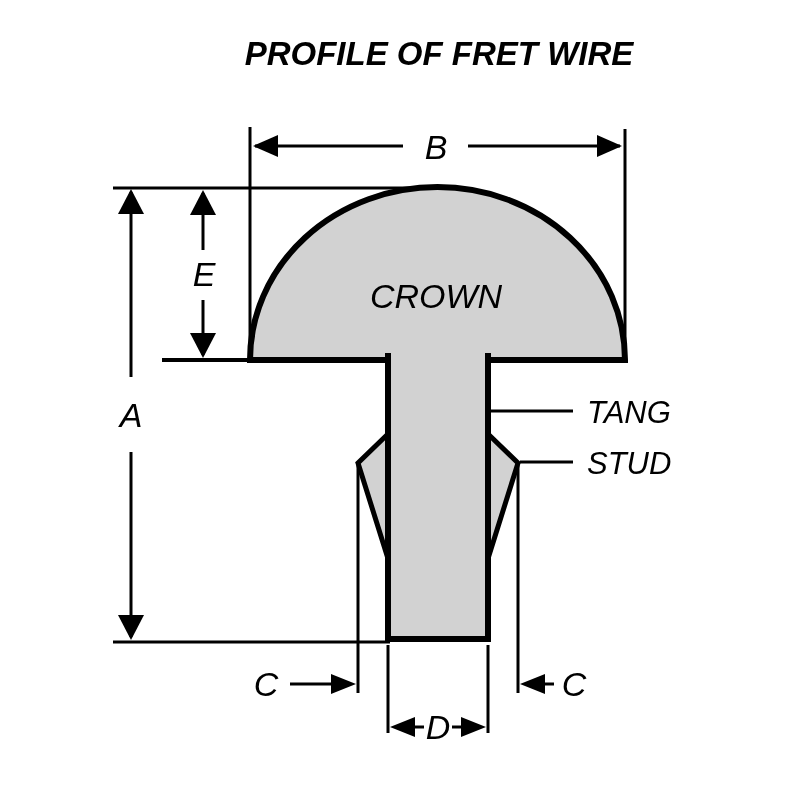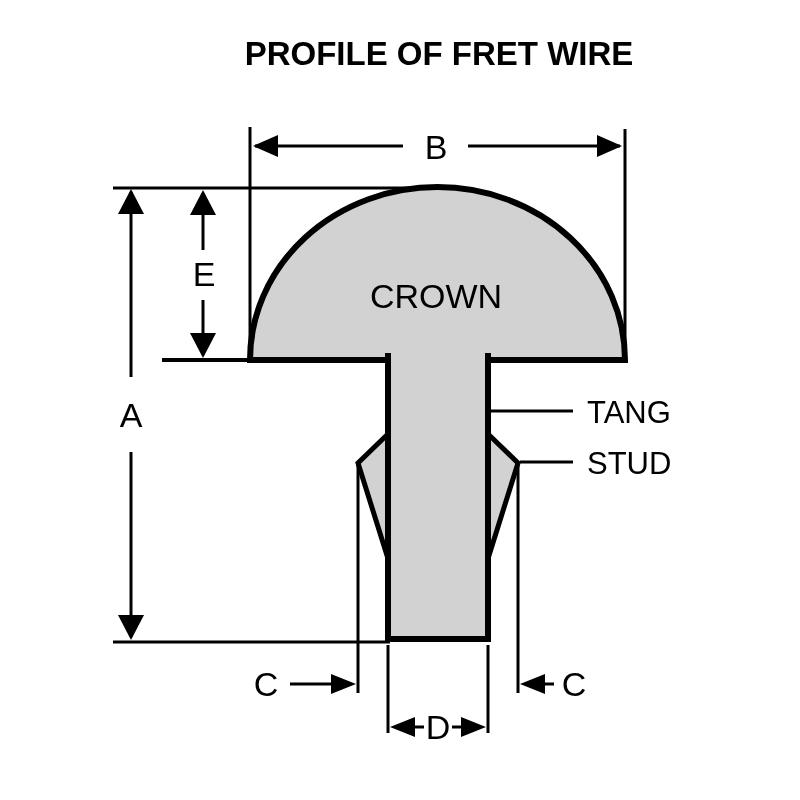--- a/index.html
+++ b/index.html
@@ -6,20 +6,21 @@
     margin: 0;
     padding: 0;
     background: #ffffff;
   }
   .stage {
     position: relative;
     width: 800px;
     height: 800px;
     background: var(--bg-color, #ffffff);
     overflow: hidden;
+    font-style: italic;
   }
   svg text {
     font-family: "Liberation Sans", "DejaVu Sans", sans-serif;
     fill: var(--line-color, #000000);
   }
   .t-title  { font-size: 33px; font-weight: bold; }
   .t-dim    { font-size: 34px; font-weight: normal; }
   .t-part   { font-size: 31px; font-weight: normal; }
   .t-crown  { font-size: 34px; font-weight: normal; }
   .shape {

